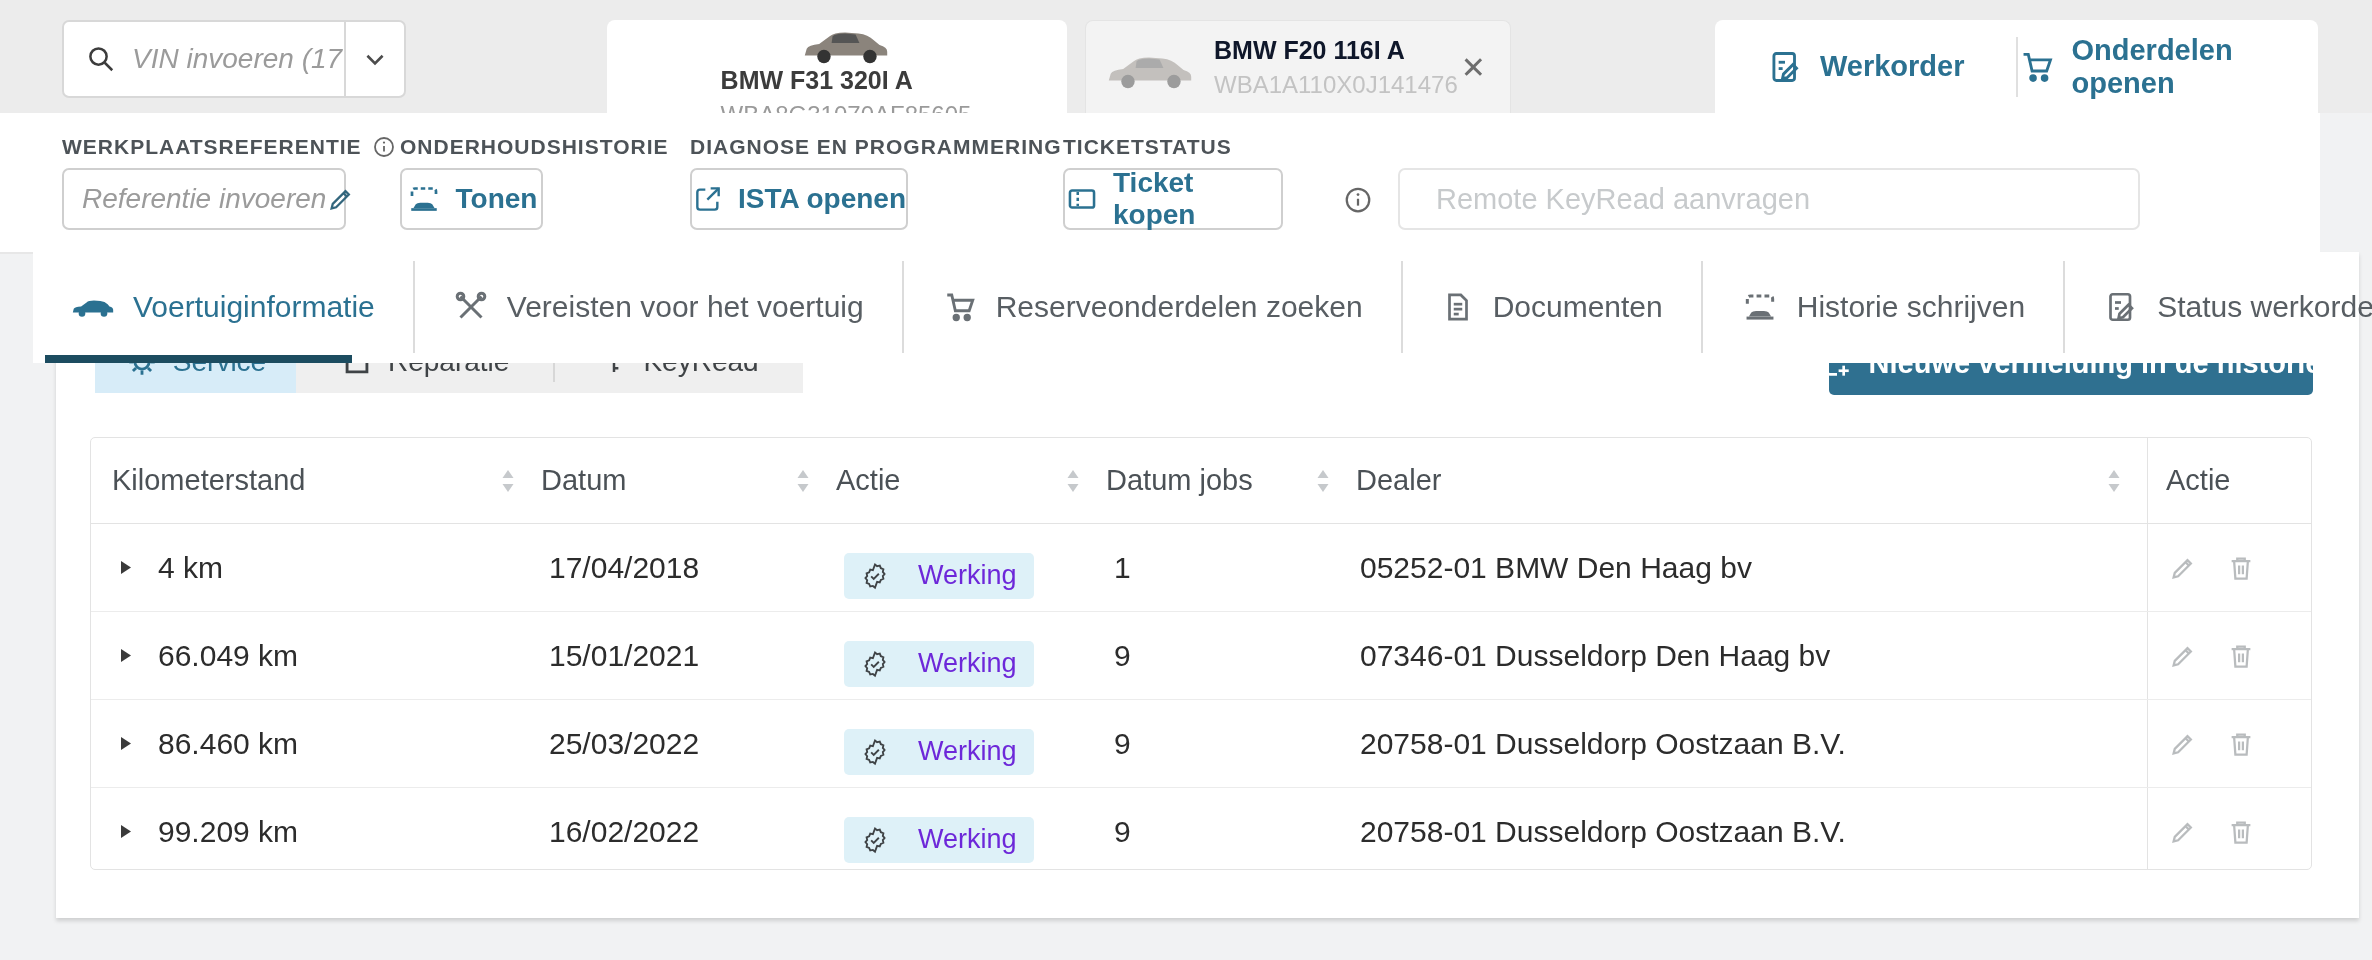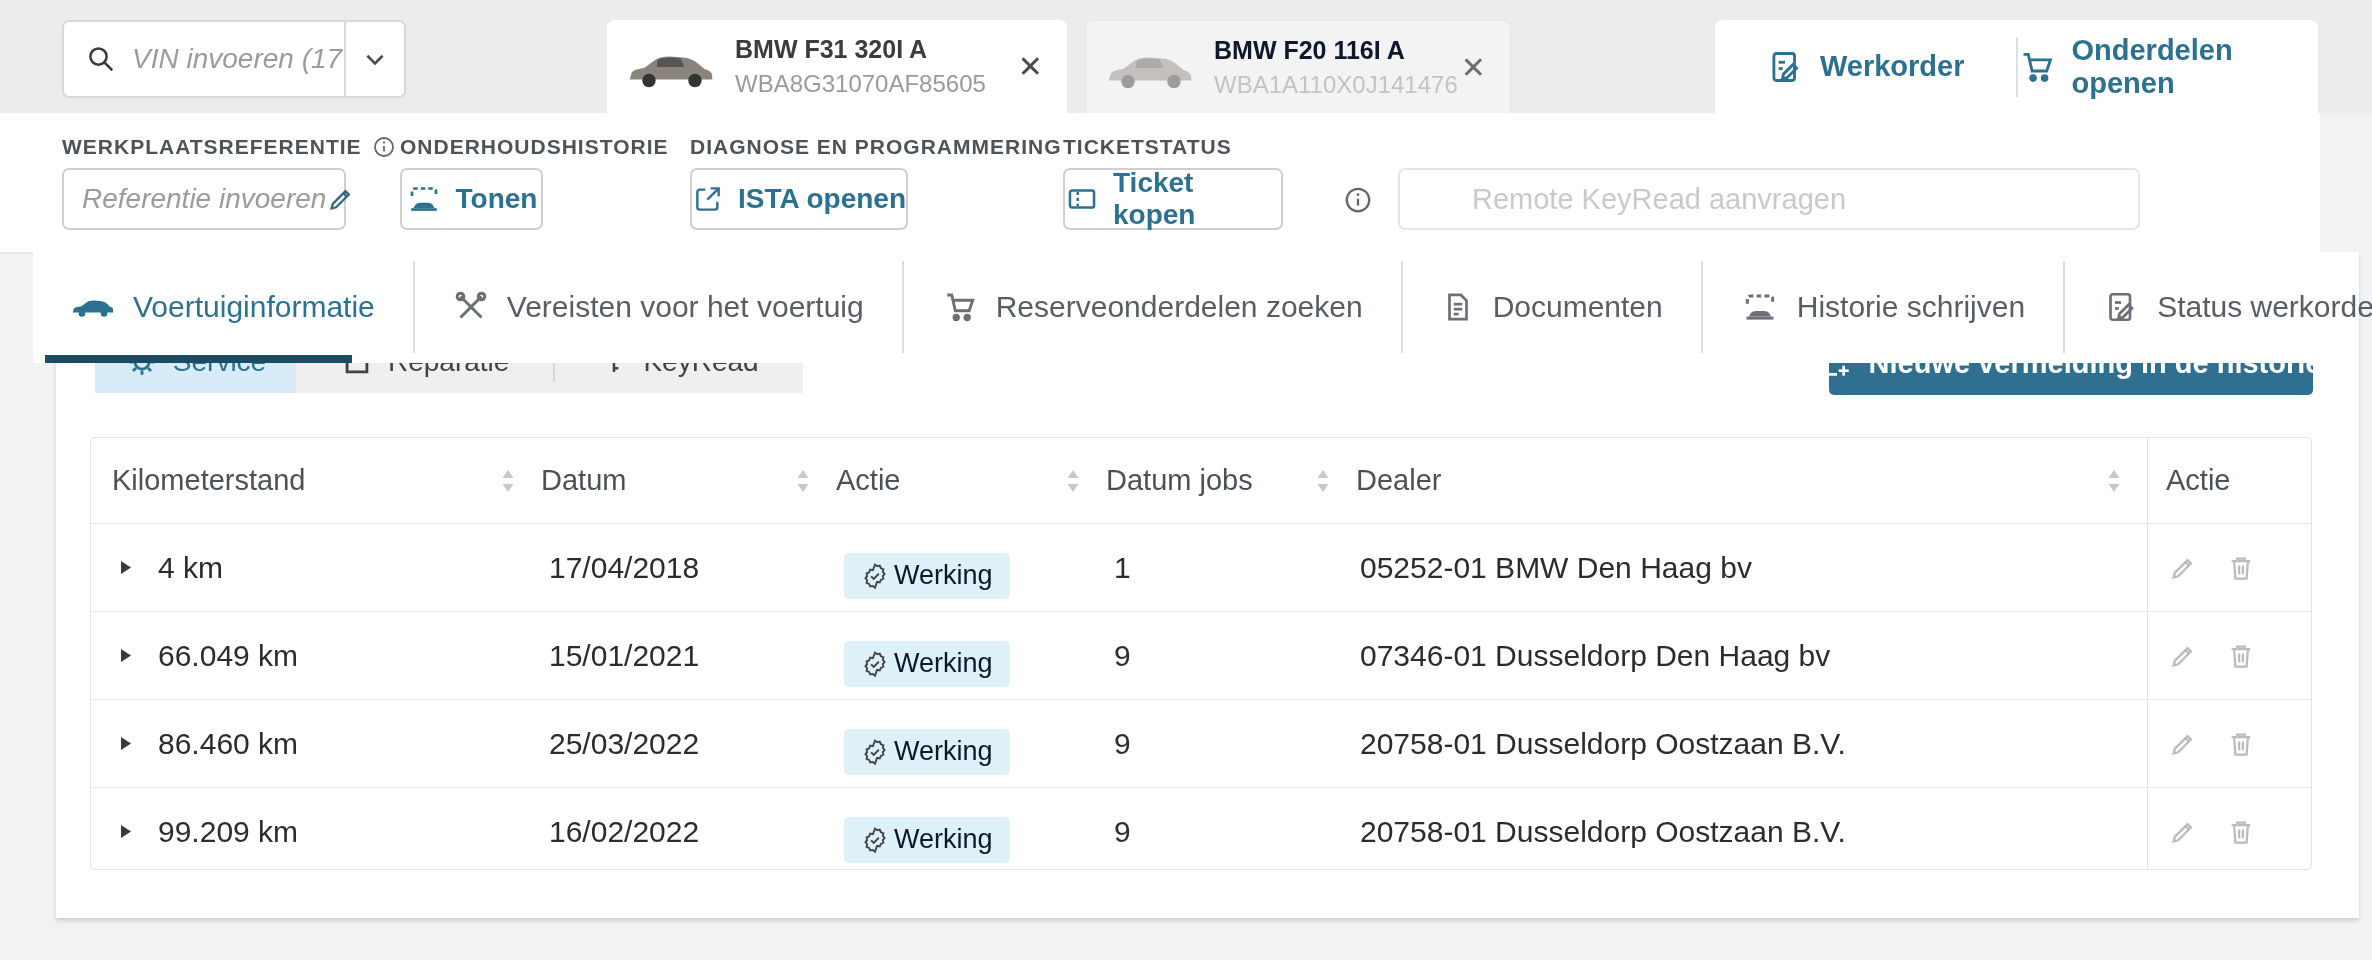--- a/index.html
+++ b/index.html
@@ -7,21 +7,21 @@
   svg{display:block;}
 
   
   .topbar{position:absolute;left:0;top:0;width:2372px;height:113px;background:#ececec;}
   .search{position:absolute;left:62px;top:20px;width:340px;height:74px;background:#fff;border:2px solid #d8d8d8;border-radius:7px;display:flex;align-items:center;}
   .search .mag{margin-left:22px;flex:none;}
   .search .ph{margin-left:16px;font-style:italic;font-size:28px;color:#9b9b9b;white-space:nowrap;overflow:hidden;flex:1;}
   .search .chev{flex:none;width:58px;height:100%;border-left:2px solid #d8d8d8;display:flex;align-items:center;justify-content:center;cursor:pointer;}
 
   .vtab{position:absolute;top:20px;height:93px;display:flex;align-items:center;border-radius:8px 8px 0 0;}
-  .vtab.active{left:607px;width:460px;background:#fff;}
+  .vtab.active{left:607px;width:460px;background:#fff;flex-direction:column;}
   .vtab.inactive{left:1085px;width:424px;background:#f3f3f3;border:1px solid #e4e4e4;border-bottom:none;}
   .vthumb{margin-left:18px;flex:none;}
   .vtxt{margin-left:18px;flex:1;min-width:0;}
   .vtitle{font-size:25px;font-weight:bold;color:#3c3c3c;white-space:nowrap;}
   .vvin{font-size:24px;color:#9a9a9a;margin-top:6px;white-space:nowrap;}
   .vtab.inactive .vtitle{color:#0f172a;}
   .vtab.inactive .vvin{color:#c3c3c3;}
   .vtab.inactive .vthumb{opacity:.45;}
   .vx{flex:none;margin-right:24px;font-size:30px;color:#4c4c4c;cursor:pointer;line-height:1;}
   .vtab.inactive .vx{color:#6e6e6e;}
@@ -30,21 +30,21 @@
   .act{display:flex;align-items:center;gap:16px;color:#2b7191;font-weight:bold;font-size:29px;cursor:pointer;justify-content:center;flex:1;}
   .act-sep{width:2px;height:60px;background:#e0e0e0;flex:none;}
 
   
   .band{position:absolute;left:0;top:113px;width:2320px;height:139px;background:#fff;border-bottom:2px solid #e7e7e7;}
   .grp-label{position:absolute;top:22px;font-size:21px;font-weight:bold;letter-spacing:1px;color:#4d5358;display:flex;align-items:center;gap:10px;white-space:nowrap;}
   .ctl{position:absolute;top:55px;height:62px;box-sizing:border-box;background:#fff;border:2px solid #cfcfcf;border-radius:7px;display:flex;align-items:center;cursor:pointer;}
   .ctl.teal{color:#2b7191;font-weight:bold;font-size:28px;gap:14px;justify-content:center;}
   .ref-input{left:62px;width:284px;cursor:text;justify-content:space-between;padding:0 16px 0 18px;}
   .ref-ph{font-style:italic;font-size:28px;color:#9b9b9b;white-space:nowrap;}
-  .disabled-btn{left:1398px;width:742px;border-color:#e5e5e5;color:#c7cacc;font-size:29px;cursor:default;justify-content:flex-start;padding-left:72px;}
+  .disabled-btn{left:1398px;width:742px;border-color:#e5e5e5;color:#c7cacc;font-size:29px;cursor:default;justify-content:flex-start;padding-left:36px;}
 
   
   .panel{position:absolute;left:56px;top:252px;width:2264px;height:666px;background:#fff;box-shadow:0 3px 4px rgba(0,0,0,.14);z-index:1;padding-left:39px;}
 
   .subtabs{position:absolute;left:39px;top:78px;height:63px;display:flex;background:#efefef;}
   .subtab{display:flex;align-items:center;justify-content:center;gap:14px;font-size:28px;color:#3f4346;padding:0 44px;cursor:pointer;white-space:nowrap;}
   .subtab.active{background:#d7ecf8;color:#2b7191;width:201px;box-sizing:border-box;padding:0;}
   .subtab-sep{width:2px;height:40px;background:#d7d7d7;align-self:center;}
 
   .new-entry{position:absolute;left:1773px;top:79px;width:484px;height:64px;background:#2f7090;border:none;border-radius:5px;color:#fff;font-weight:bold;font-size:29px;font-family:inherit;display:flex;align-items:center;justify-content:center;gap:16px;cursor:pointer;white-space:nowrap;}
@@ -56,21 +56,21 @@
   .th{display:flex;align-items:center;justify-content:space-between;padding-right:26px;cursor:pointer;height:100%;}
   .th:first-child{padding-left:21px;}
   .th.no-sort{justify-content:flex-start;padding-left:18px;cursor:default;}
   .col-actie{border-left:1px solid #e3e3e3;height:100%;display:flex;align-items:center;}
   .tbody .trow{height:87px;font-size:30px;color:#2c2c2c;}
   .tbody .trow + .trow{border-top:1px solid #ececec;}
   .c-km{display:flex;align-items:center;gap:26px;padding-left:28px;}
   .caret{cursor:pointer;flex:none;}
   .c-date,.c-jobs{padding-left:8px;}
   .c-dealer{padding-left:4px;white-space:nowrap;}
-  .badge{display:inline-flex;align-items:center;gap:5px;height:46px;padding:0 17px;background:#def1f8;border-radius:5px;font-size:27px;color:#0f172a;margin-left:8px;margin-top:16px;}
+  .badge{display:inline-flex;align-items:center;gap:29px;height:46px;padding:0 17px;background:#def1f8;border-radius:5px;font-size:27px;color:#6d28d9;margin-left:8px;margin-top:16px;}
   .c-actions{gap:28px;padding-left:20px;}
   .c-actions .aicon{cursor:pointer;color:#b9bcbe;}
 
   
   .tabbar{position:absolute;left:33px;top:251px;width:2287px;height:112px;background:#fff;z-index:5;display:flex;align-items:center;}
   .mtab{display:flex;align-items:center;gap:18px;font-size:30px;color:#585e63;padding:0 38px;cursor:pointer;white-space:nowrap;height:94px;}
   .mtab.active{color:#2b7191;}
   .mtab-sep{width:2px;height:92px;background:#dcdcdc;flex:none;}
   .underline{position:absolute;left:12px;bottom:0;width:307px;height:8px;background:#1c4c60;}
 </style>

